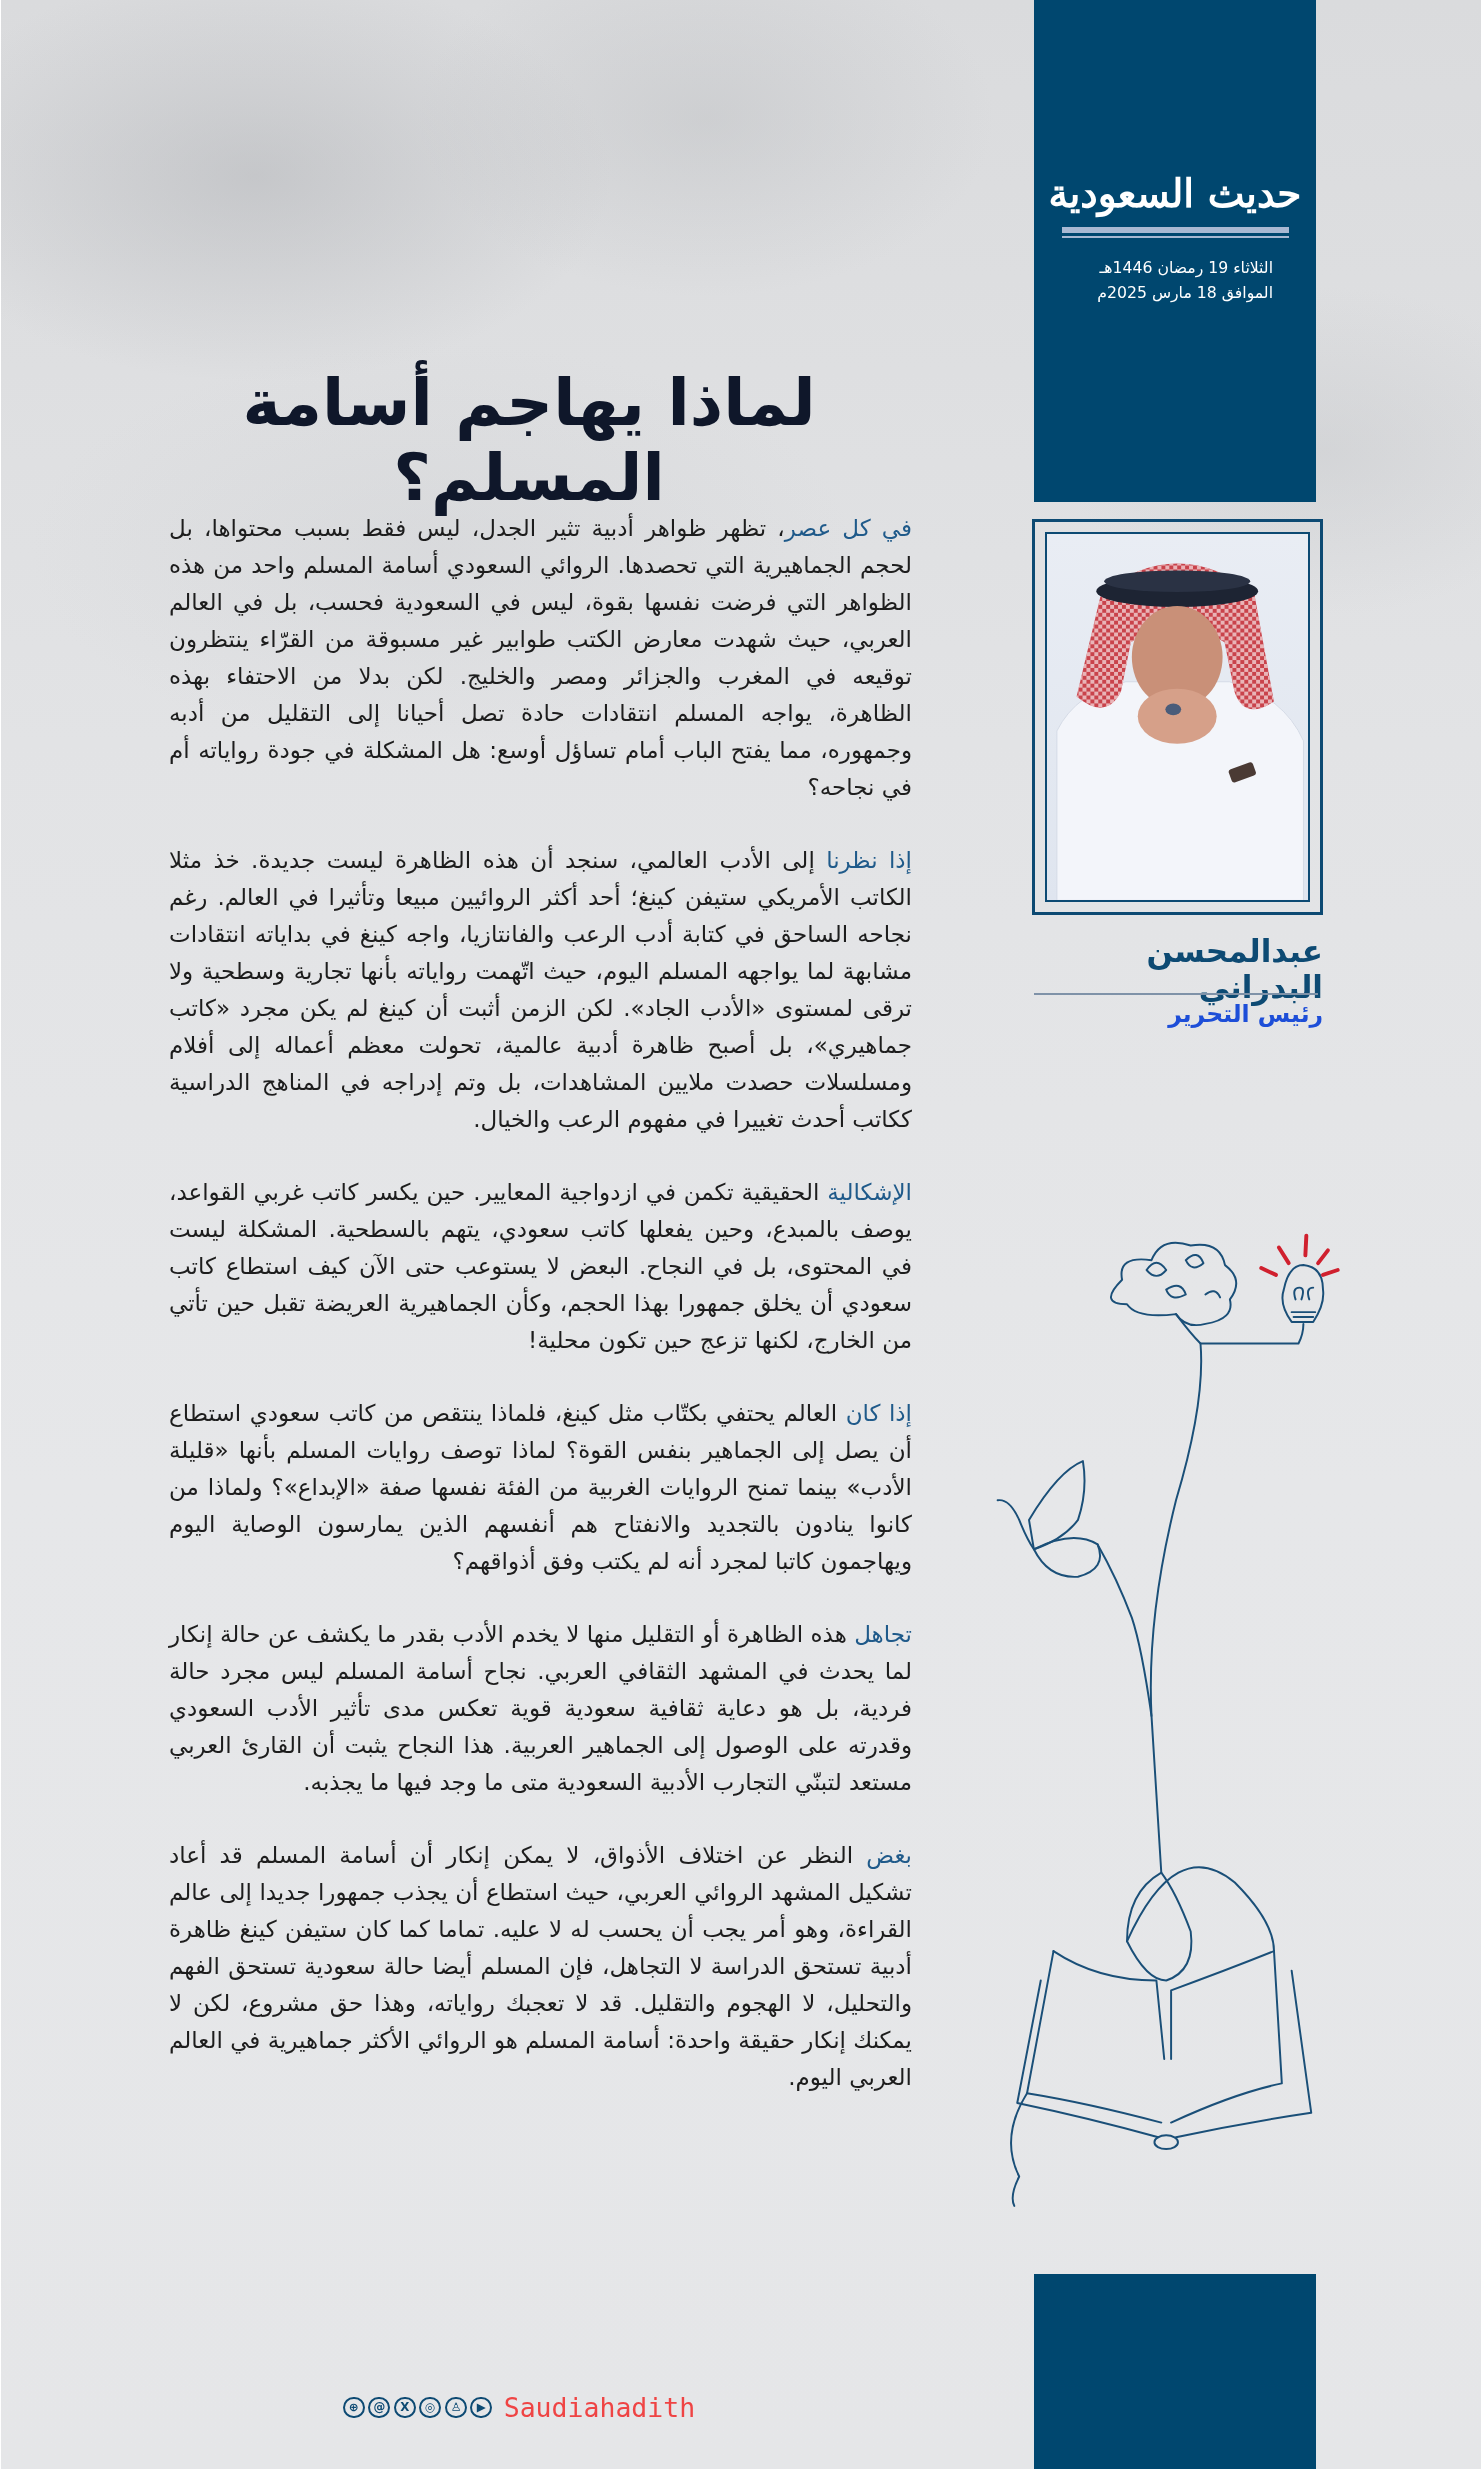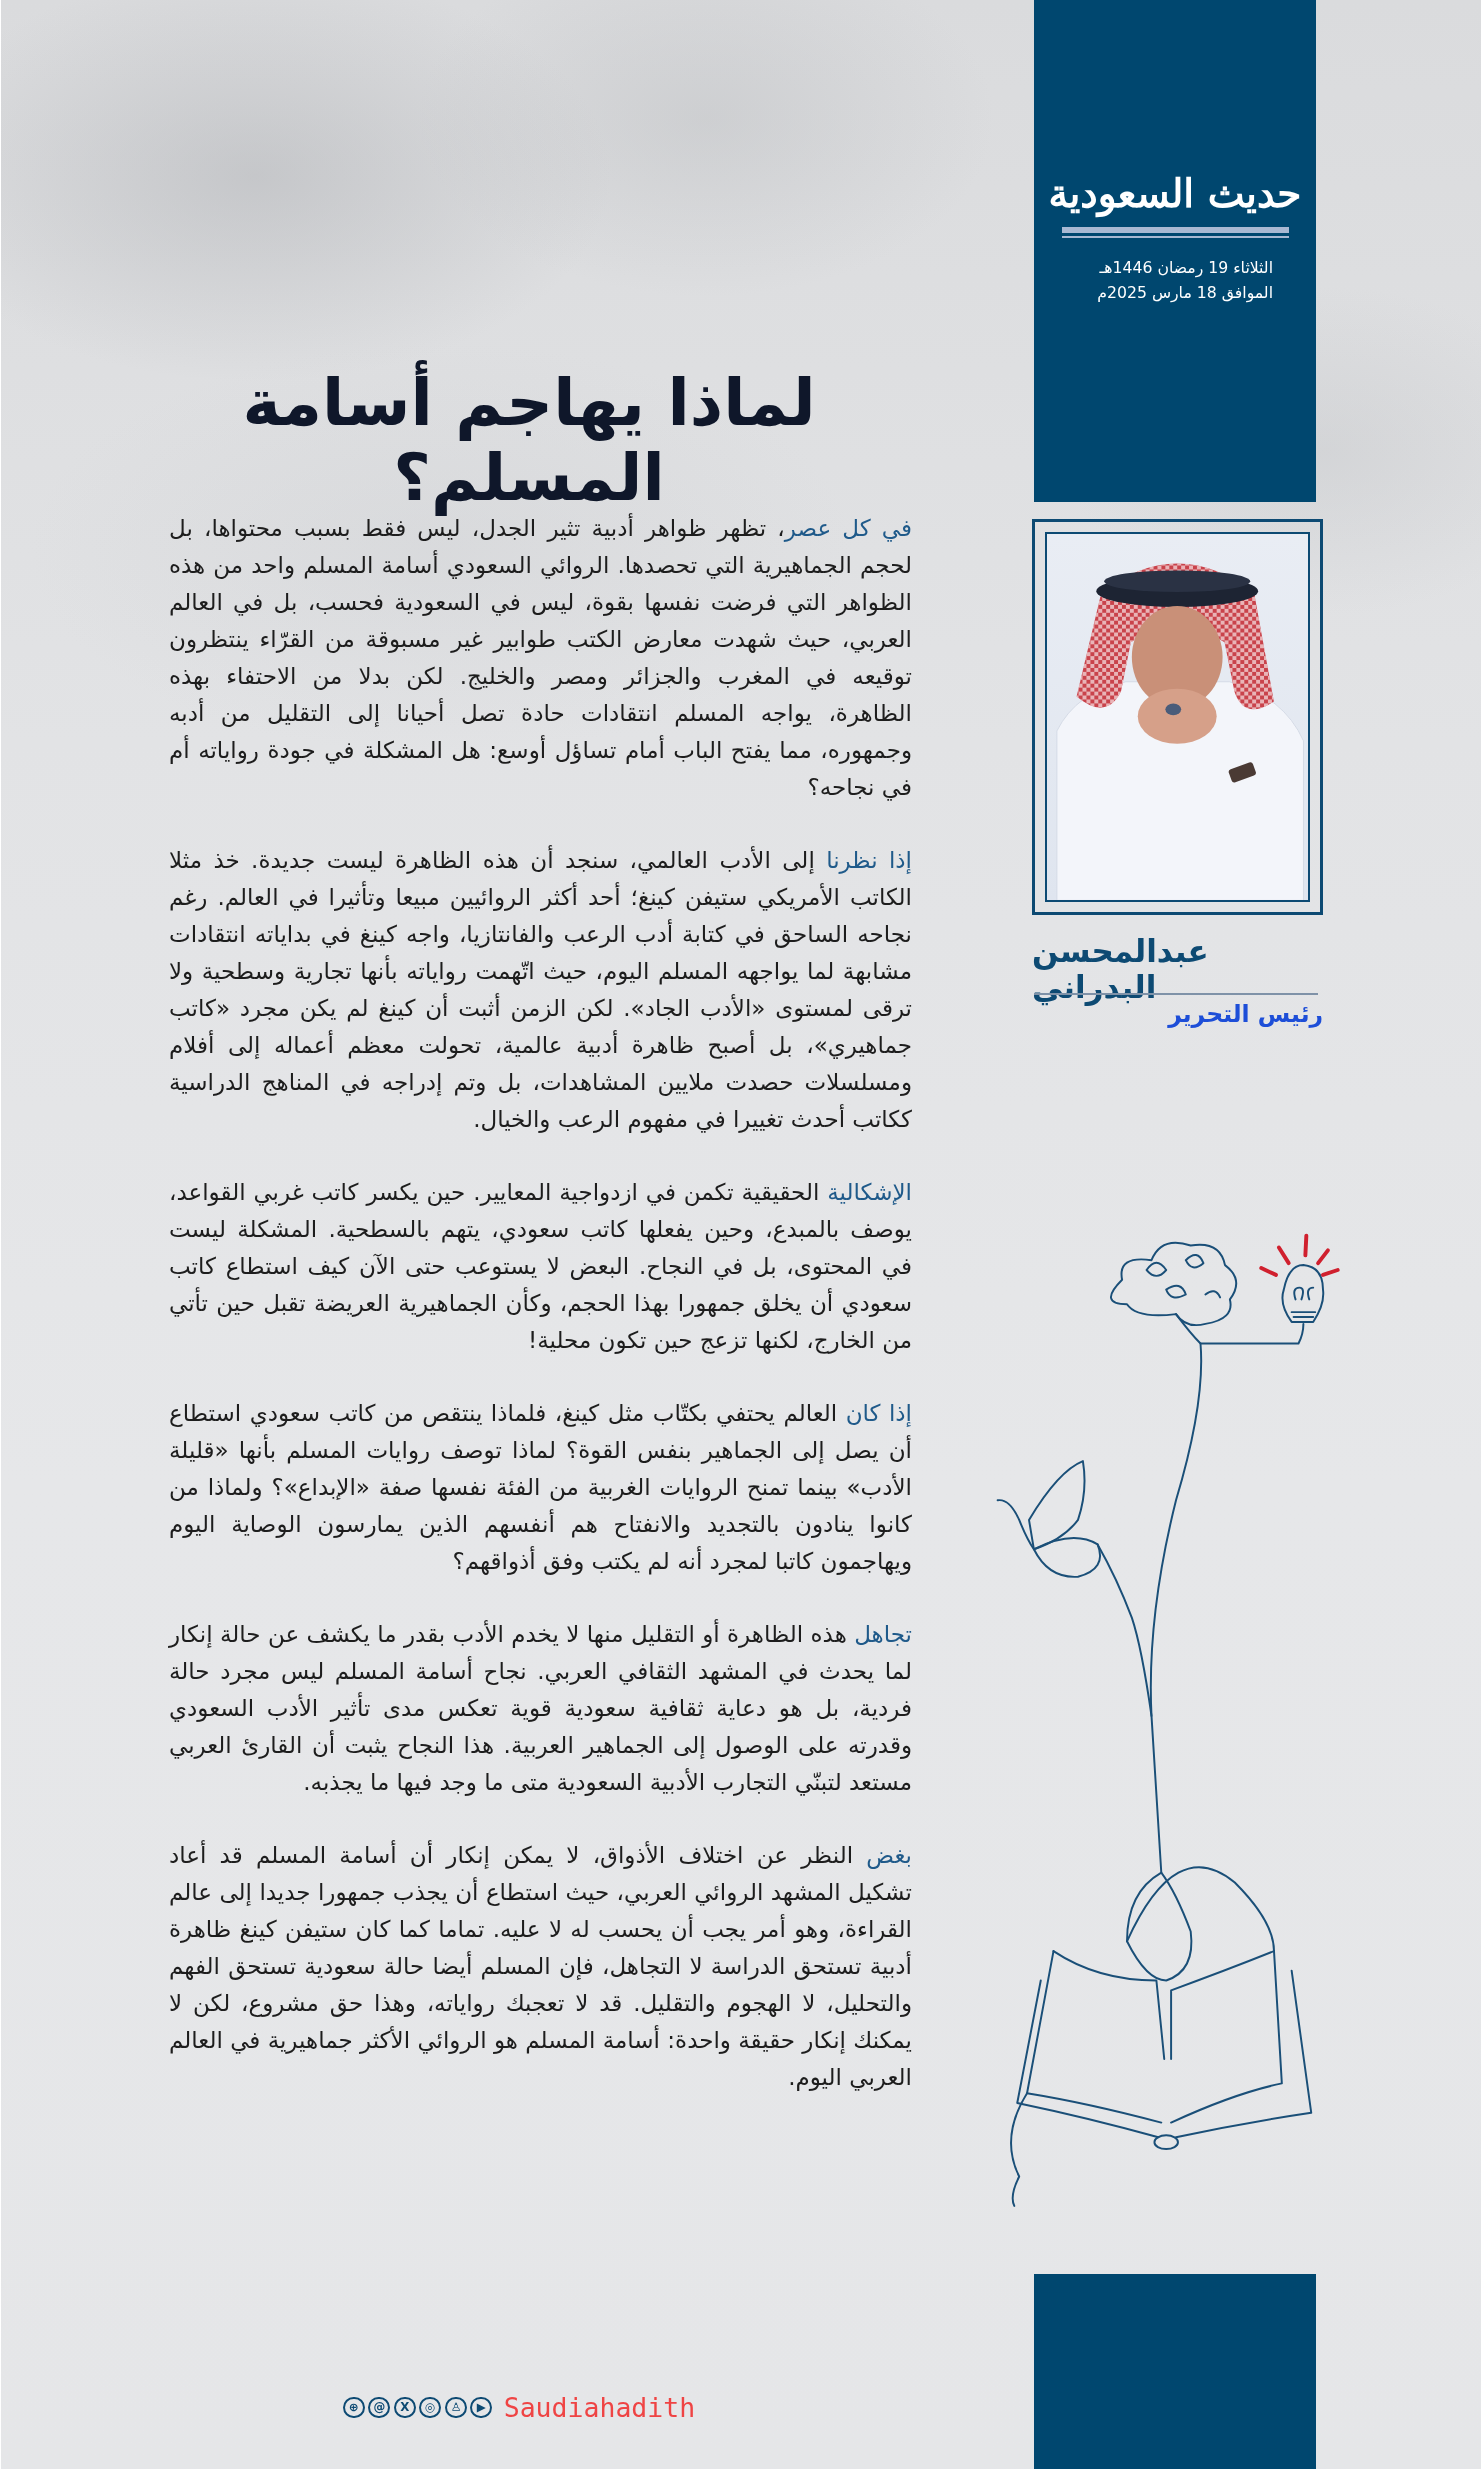--- a/index.html
+++ b/index.html
@@ -60,21 +60,21 @@
     .photo-frame {
       position: absolute; left: 1032px; top: 519px; width: 291px; height: 396px;
       border: 3.9px solid #0d4a73; padding: 9.8px;
     }
     .photo-inner {
       width: 100%; height: 100%; border: 2.9px solid #0d4a73;
       background: linear-gradient(180deg, #e9edf4 0%, #dfe5ef 100%);
       position: relative; overflow: hidden;
     }
     .author-name {
-      position: absolute; left: 1032px; top: 933px; width: 291px; text-align: left;
+      position: absolute; left: 1032px; top: 933px; width: 291px; text-align: right;
       color: #0d4a73; font-size: 31px; font-weight: bold;
     }
     .author-rule {
       position: absolute; left: 1034px; top: 993px; width: 284px; height: 2px; background: #7f92a8;
     }
     .author-role {
       position: absolute; left: 1032px; top: 1000px; width: 291px; 
       color: #1d4ed8; font-size: 23.5px; font-weight: bold;
     }
 

